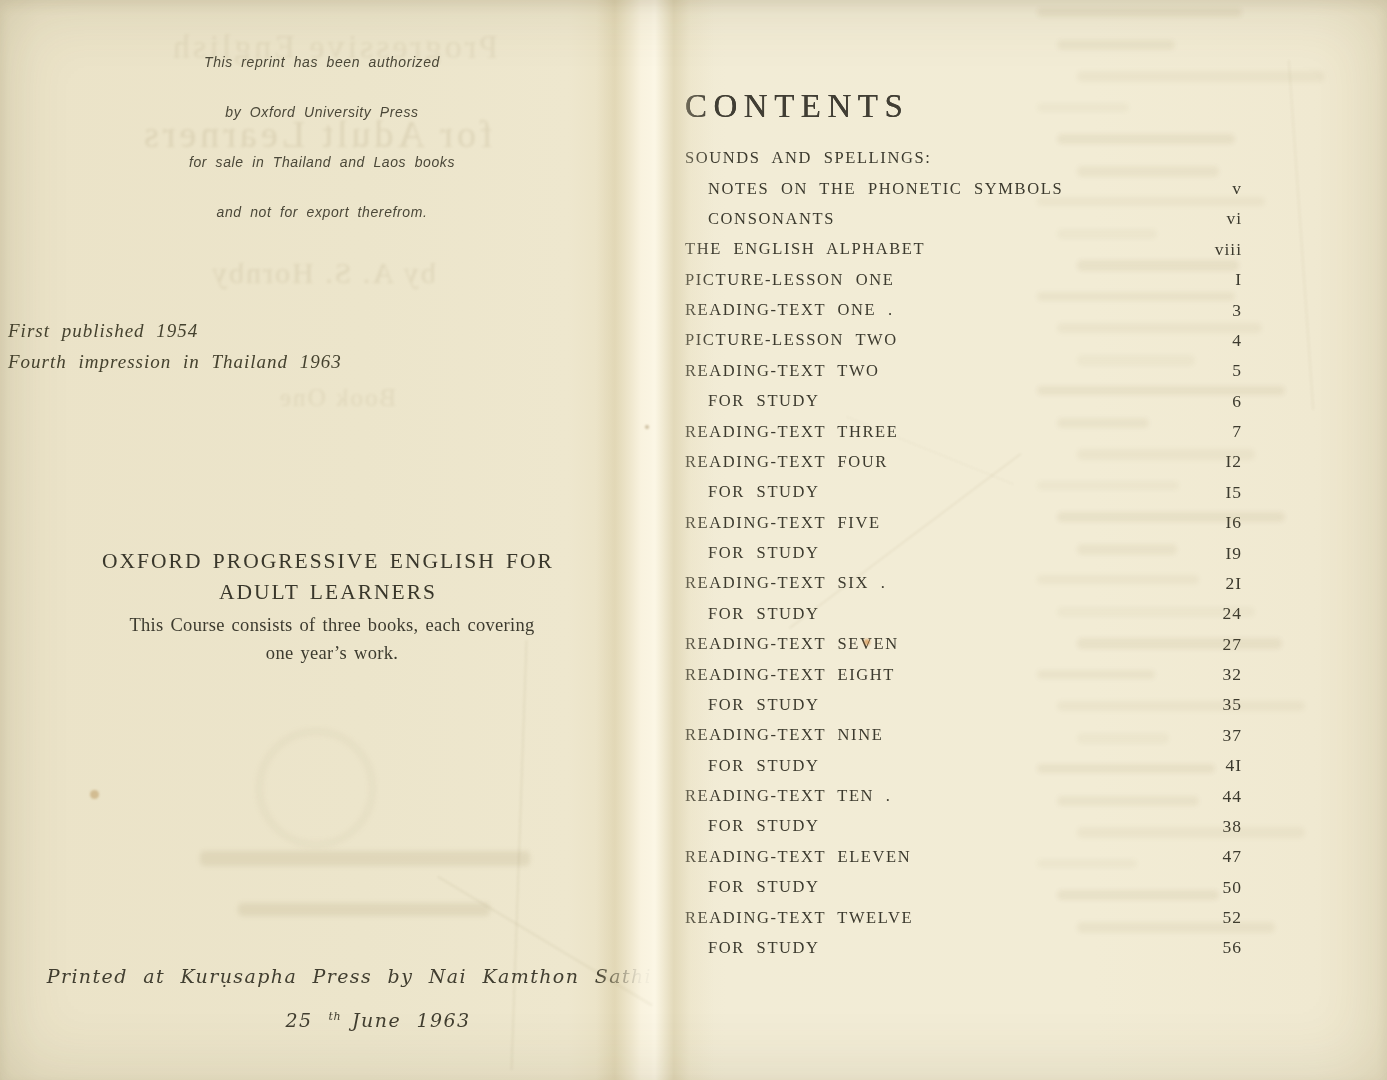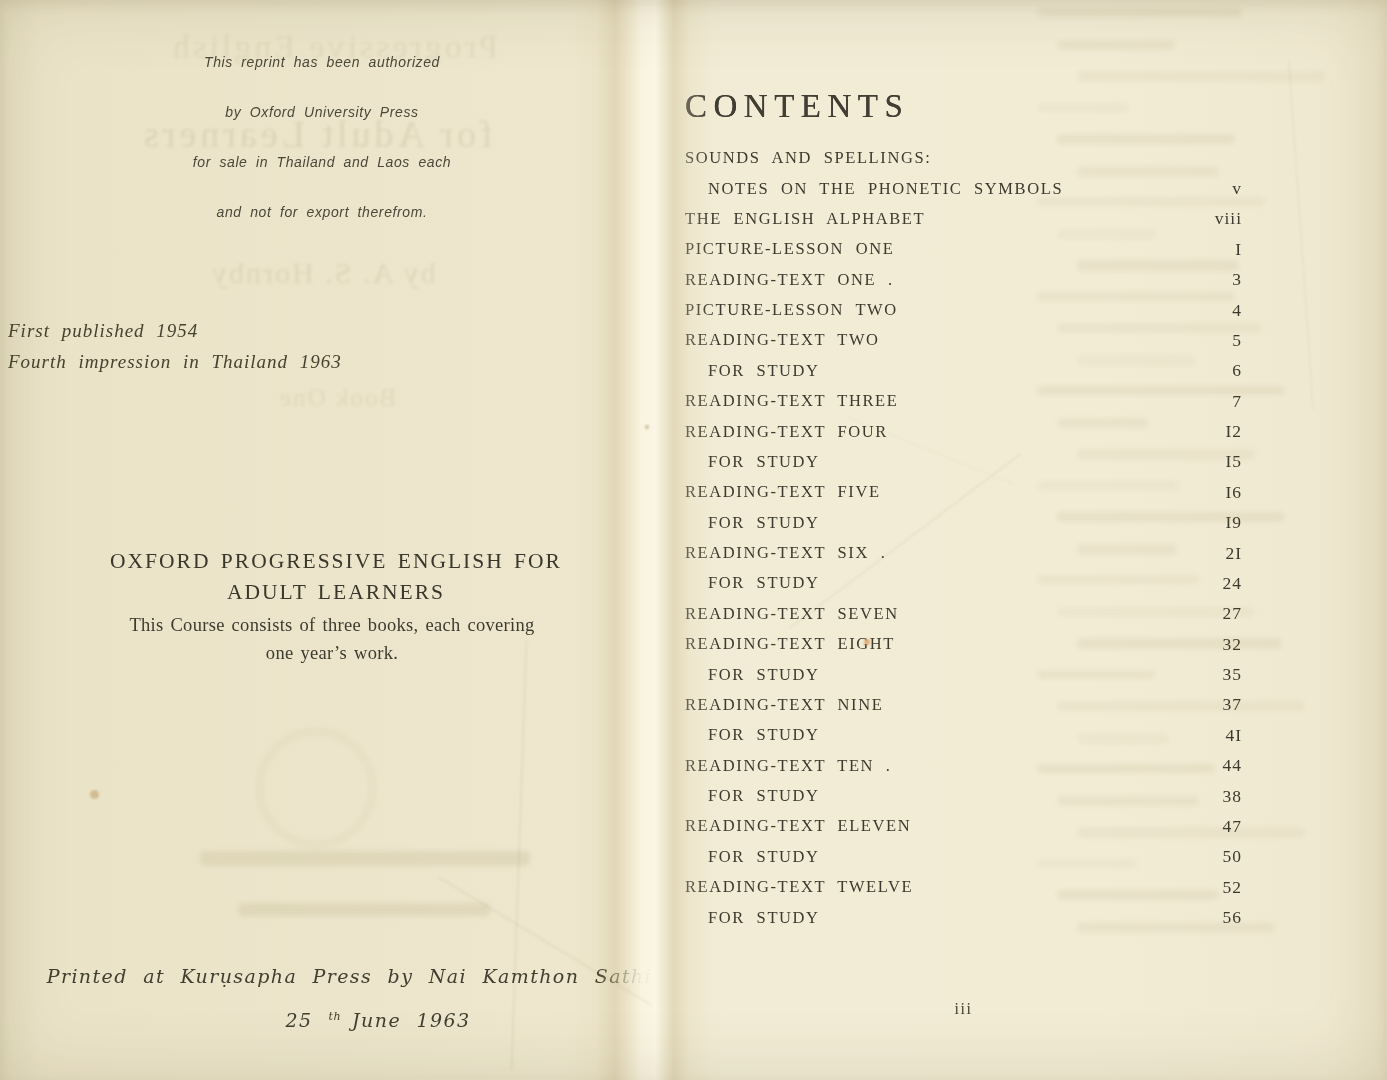--- a/index.html
+++ b/index.html
@@ -31,21 +31,21 @@
   .notice-line {
     position:absolute; left:22px; width:600px; text-align:center;
     font-family:"Liberation Sans", sans-serif; font-style:italic;
     font-size:14px; letter-spacing:0.6px; word-spacing:4px; color:#4b4839;
   }
   .edition-line {
     position:absolute; left:8px; width:660px; 
     font-style:italic; font-size:19px; letter-spacing:1px; word-spacing:6px; color:#45422f;
   }
   .series-title-line {
-    position:absolute; left:8px; width:656px; text-align:center;
+    position:absolute; left:0; width:656px; text-align:center;
     font-size:21.5px; letter-spacing:2px; word-spacing:3px; color:#39372b;font-family:Liberation Serif, serif;
   }
   .series-desc-line {
     position:absolute; left:4px; width:656px; text-align:center;
     font-size:18.5px; letter-spacing:0.3px; word-spacing:2px; color:#3d3b2f;
   }
   .imprint-line {
     position:absolute; left:46px; width:664px; text-align:center;
     font-family:"DejaVu Serif", serif; font-style:italic;
     font-size:19px; letter-spacing:1.4px; word-spacing:8px; color:#413e30;
@@ -95,21 +95,21 @@
 <div class="scan">
 
   <div class="page page-left">
     <div class="ghost-ring"></div>
     <div class="ghost-rect" style="left:200px; top:851px; width:330px; height:15px;"></div>
     <div class="ghost-rect" style="left:238px; top:903px; width:252px; height:13px;"></div>
 
     <div id="notice-block">
       <div class="notice-line" style="top:54px">This reprint has been authorized</div>
       <div class="notice-line" style="top:104px">by Oxford University Press</div>
-      <div class="notice-line" style="top:154px">for sale in Thailand and Laos each</div>
+      <div class="notice-line" style="top:154px">for sale in Thailand and Laos books</div>
       <div class="notice-line" style="top:204px">and not for export therefrom.</div>
     </div>
 
     <div>
       <div class="edition-line" style="top:320px">First published 1954</div>
       <div class="edition-line" style="top:351px">Fourth impression in Thailand 1963</div>
     </div>
 
     <div>
       <div class="series-title-line" style="top:549px">OXFORD PROGRESSIVE ENGLISH FOR</div>
@@ -133,20 +133,25 @@
     <div class="contents-list" id="contents-list">
         <div class="toc-row">
           <span class="toc-label">SOUNDS AND SPELLINGS:</span>
           <span class="toc-page"></span>
         </div>
         <div class="toc-row indent">
           <span class="toc-label">NOTES ON THE PHONETIC SYMBOLS</span>
           <span class="leader"></span>
           <span class="toc-page">v</span>
         </div>
+        <div class="toc-row indent">
+          <span class="toc-label">CONSONANTS</span>
+          <span class="leader"></span>
+          <span class="toc-page">vi</span>
+        </div>
         <div class="toc-row">
           <span class="toc-label">THE ENGLISH ALPHABET</span>
           <span class="leader"></span>
           <span class="toc-page">viii</span>
         </div>
         <div class="toc-row">
           <span class="toc-label">PICTURE-LESSON ONE</span>
           <span class="leader"></span>
           <span class="toc-page">I</span>
         </div>
@@ -254,21 +259,20 @@
           <span class="toc-label">READING-TEXT TWELVE</span>
           <span class="leader"></span>
           <span class="toc-page">52</span>
         </div>
         <div class="toc-row indent">
           <span class="toc-label">FOR STUDY</span>
           <span class="leader"></span>
           <span class="toc-page">56</span>
         </div>
       </div>
-    <div class="folio">iii</div>
     <div id="ghost-margin">
         <div class="ghost-rect" style="left: 385px; top: 8px; width: 205px; height: 9px; opacity: 0.8;"></div>
         <div class="ghost-rect" style="left: 405px; top: 39.5px; width: 118px; height: 10px; opacity: 0.68;"></div>
         <div class="ghost-rect" style="left: 425px; top: 71px; width: 248px; height: 11px; opacity: 0.56;"></div>
         <div class="ghost-rect" style="left: 385px; top: 102.5px; width: 92px; height: 9px; opacity: 0.44;"></div>
         <div class="ghost-rect" style="left: 405px; top: 134px; width: 178px; height: 10px; opacity: 0.8;"></div>
         <div class="ghost-rect" style="left: 425px; top: 165.5px; width: 142px; height: 11px; opacity: 0.68;"></div>
         <div class="ghost-rect" style="left: 385px; top: 197px; width: 228px; height: 9px; opacity: 0.56;"></div>
         <div class="ghost-rect" style="left: 405px; top: 228.5px; width: 100px; height: 10px; opacity: 0.44;"></div>
         <div class="ghost-rect" style="left: 425px; top: 260px; width: 162px; height: 11px; opacity: 0.8;"></div>

